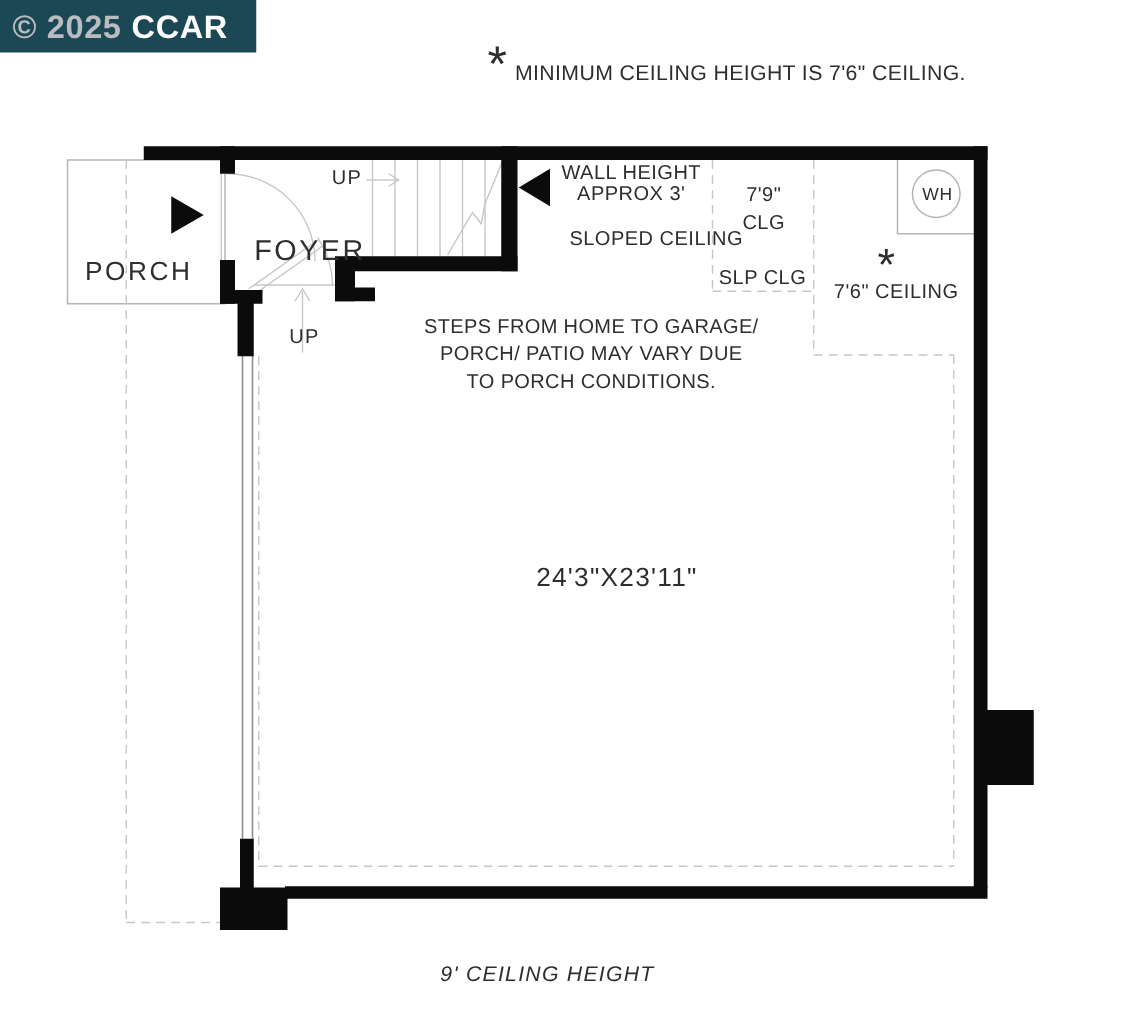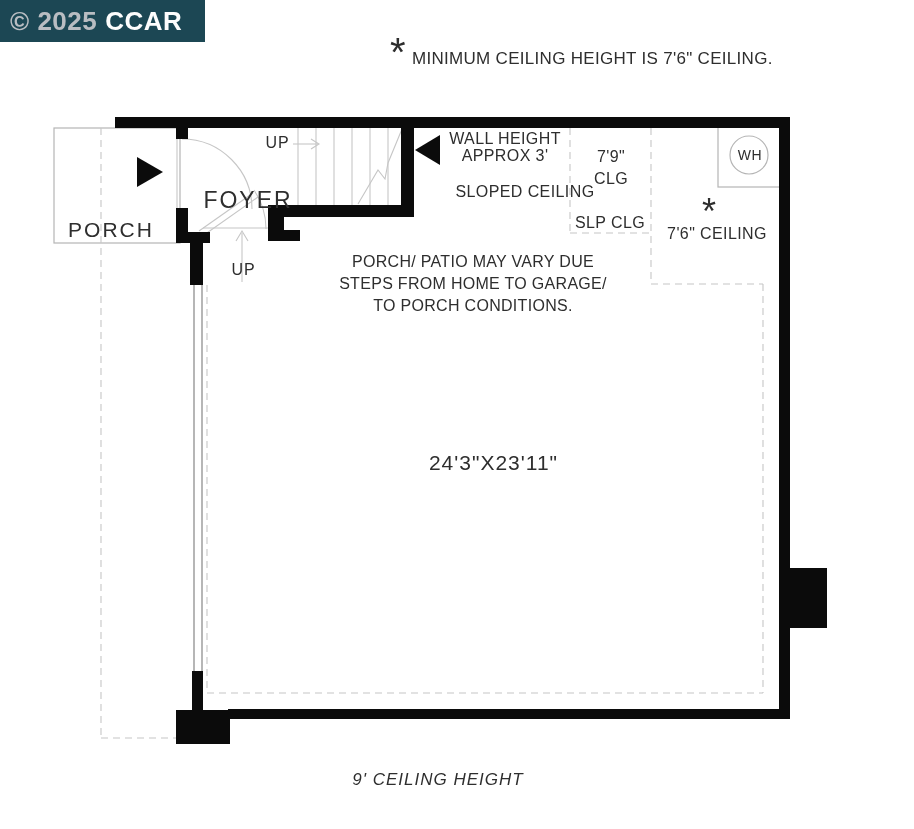--- a/index.html
+++ b/index.html
@@ -114,21 +114,21 @@
   </svg>
 
   <div id="watermark">
     <span class="copy">© 2025</span>
     <span class="brand">CCAR</span>
   </div>
 
   <div class="lbl star" style="left:390px; top:32px;">*</div>
   <div class="lbl" style="left:412px; top:49px; font-size:17px; letter-spacing:0.3px;">MINIMUM CEILING HEIGHT IS 7'6" CEILING.</div>
 
-  <div class="lbl ctr room" style="left:61px; top:192px; width:100px; font-size:21px;">PORCH</div>
+  <div class="lbl ctr room" style="left:61px; top:180px; width:100px; font-size:21px;">PORCH</div>
   <div class="lbl ctr room" style="left:198px; top:161px; width:100px; font-size:23px;">FOYER</div>
 
   <div class="lbl ctr" style="left:391px; top:449px; width:205px; font-size:21px; line-height:28px; letter-spacing:1px;">
     <div>24'3"X23'11"</div>
   </div>
 
   <div class="lbl ctr ann" style="left:255px; top:134px; width:45px; letter-spacing:1px;">UP</div>
   <div class="lbl ctr ann" style="left:221px; top:261px; width:45px; letter-spacing:1px;">UP</div>
 
   <div class="lbl ctr ann" style="left:440px; top:130px; width:130px; line-height:17px;">
@@ -139,20 +139,20 @@
   <div class="lbl ctr ann" style="left:574px; top:146px; width:74px; line-height:22px;">
     <div>7'9"</div>
     <div>CLG</div>
   </div>
   <div class="lbl ctr ann" style="left:570px; top:214px; width:80px;">SLP CLG</div>
   <div class="lbl star" style="left:702px; top:194px; font-size:36px;">*</div>
   <div class="lbl ctr ann" style="left:658px; top:225px; width:118px;">7'6" CEILING</div>
   <div class="lbl ctr" style="left:734px; top:147px; width:32px; font-size:14px; letter-spacing:0.5px;">WH</div>
 
   <div class="lbl ctr" style="left:320px; top:251px; width:306px; font-size:16px; line-height:22px; letter-spacing:0.3px;">
+    <div>STEPS FROM HOME TO GARAGE/</div>
     <div>PORCH/ PATIO MAY VARY DUE</div>
-    <div>STEPS FROM HOME TO GARAGE/</div>
     <div>TO PORCH CONDITIONS.</div>
   </div>
 
   <div class="lbl ctr" style="left:313px; top:770px; width:250px; font-size:17px; letter-spacing:1px;font-style:italic;">9' CEILING HEIGHT</div>
 
 </div>
 
 </body></html>

